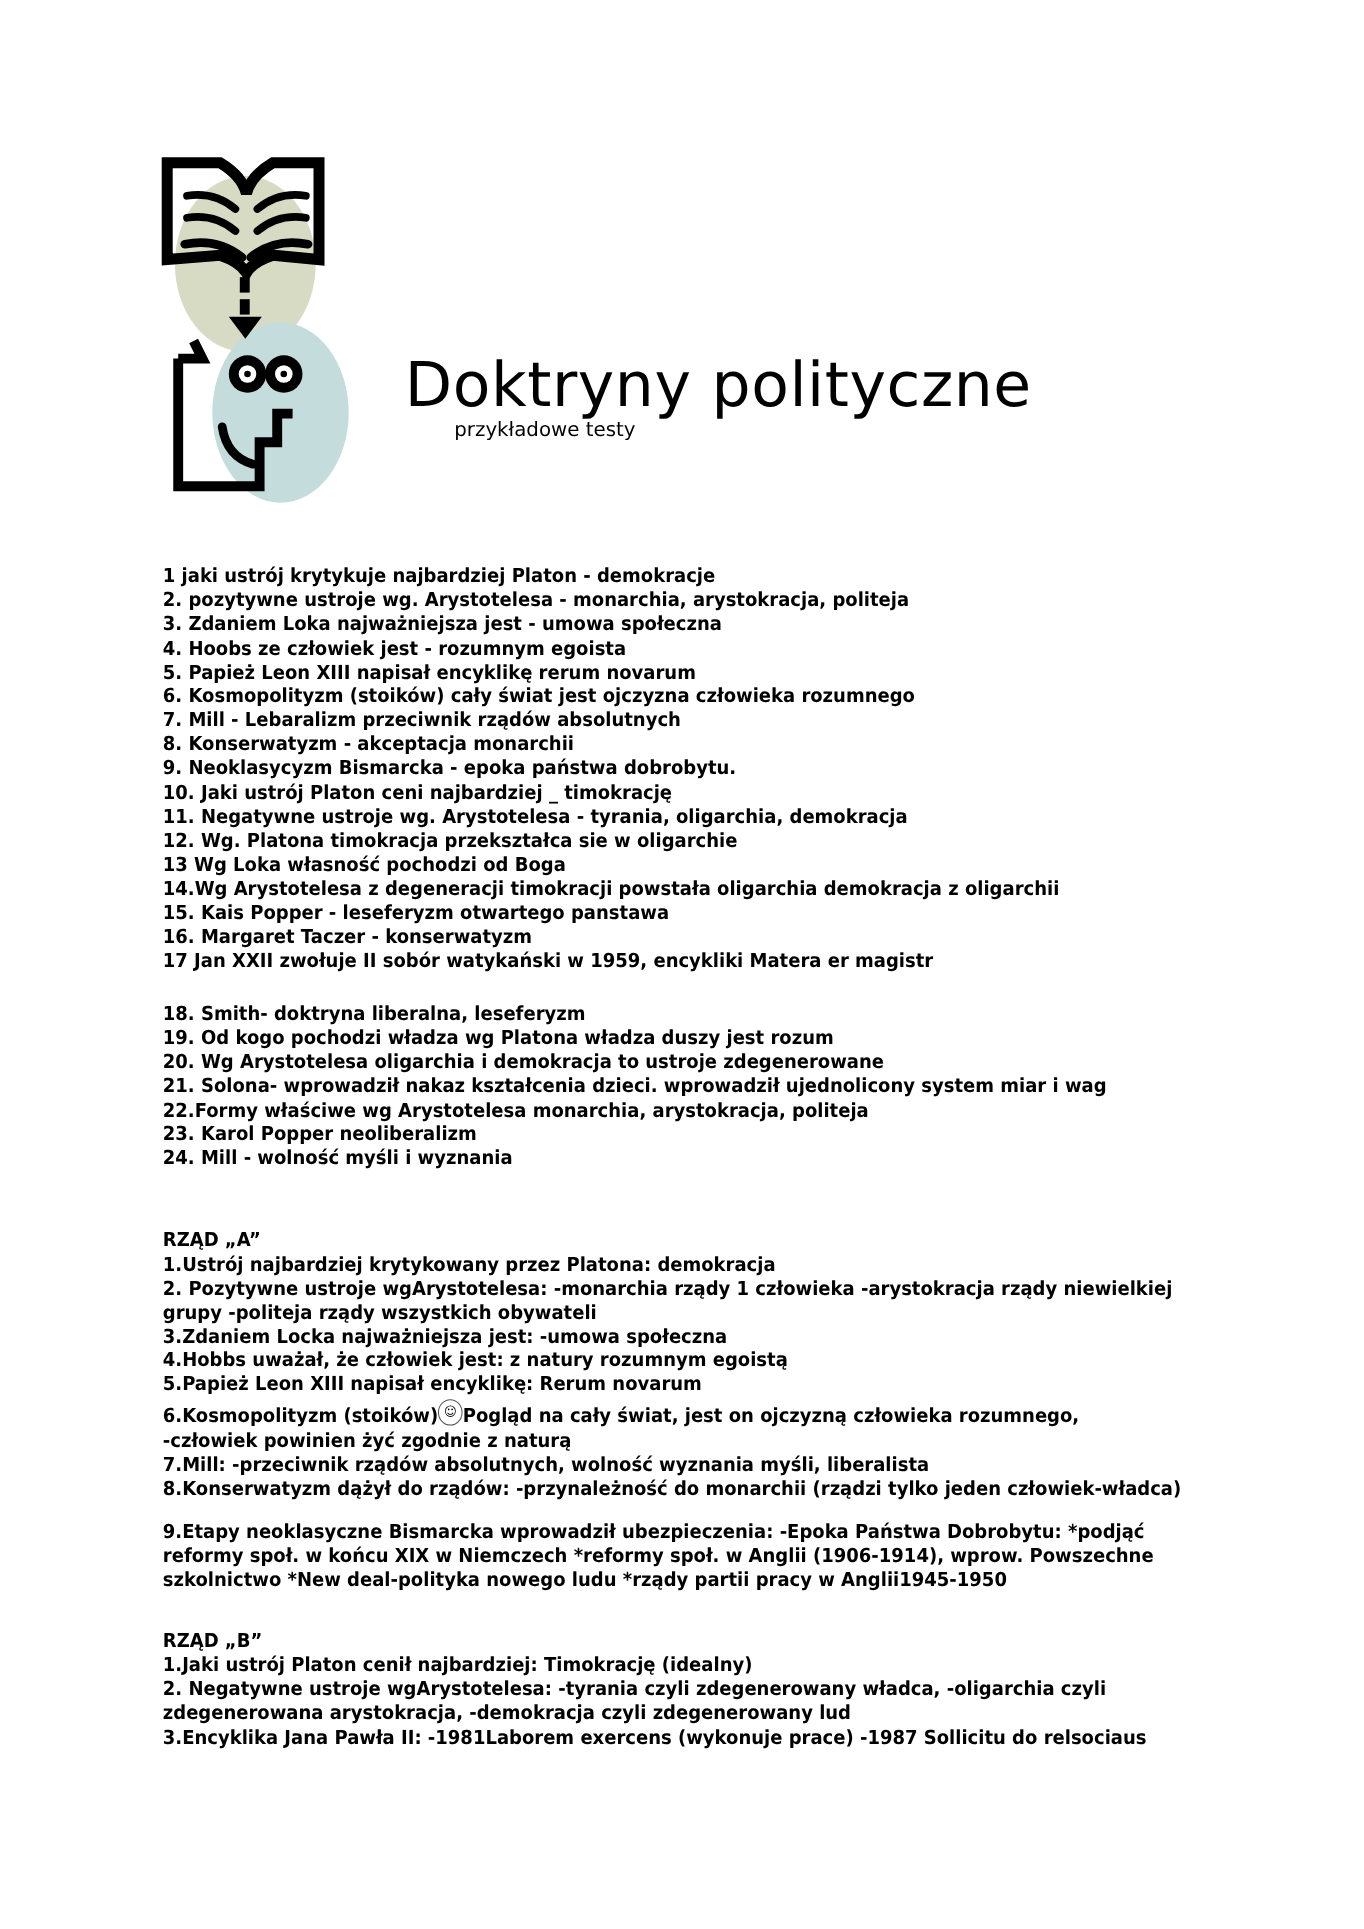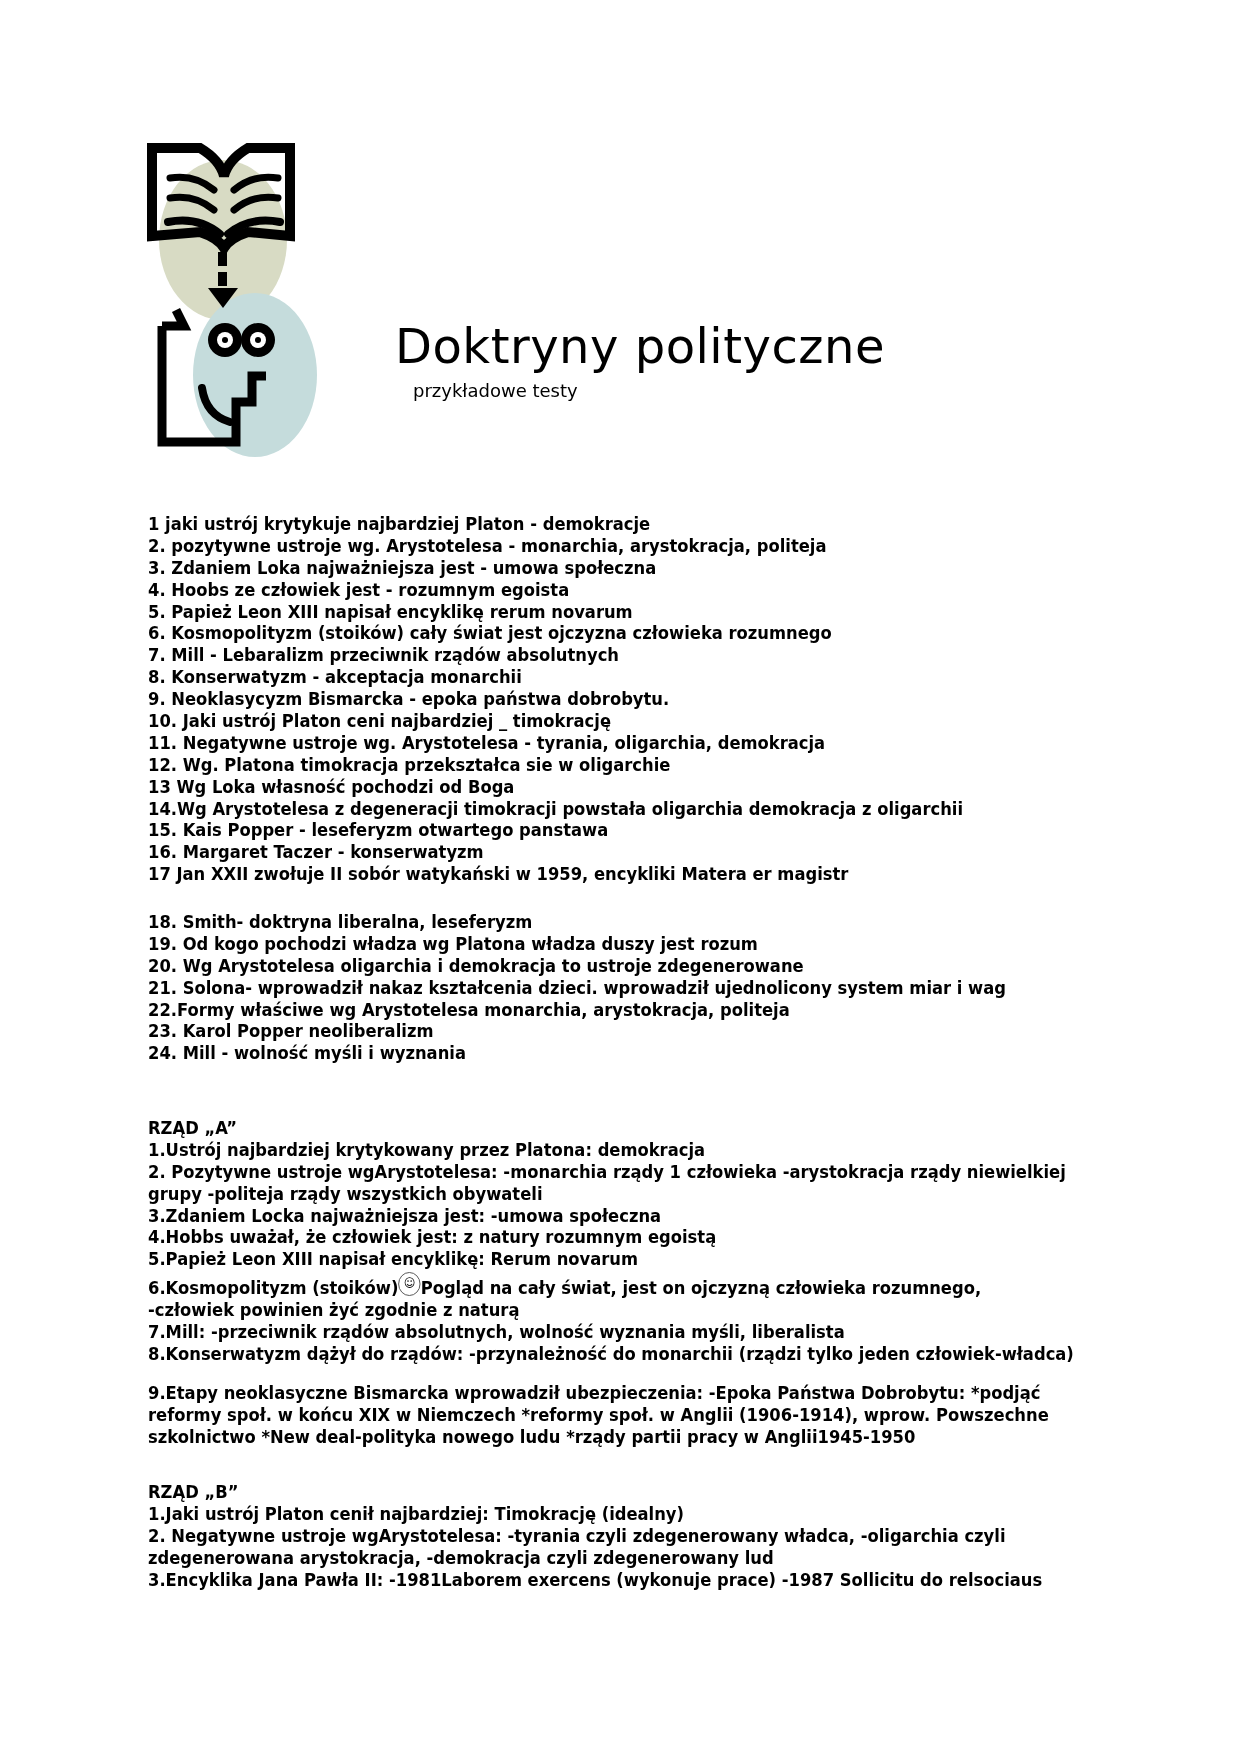--- a/index.html
+++ b/index.html
@@ -1,19 +1,19 @@
 <!DOCTYPE html>
 <html><head>
 <meta charset="utf-8">
 <style>
   html, body { margin:0; padding:0; background:#ffffff; }
   body { width:1240px; height:1754px; position:relative; overflow:hidden;
          font-family:"DejaVu Sans", sans-serif; color:#000; }
   .logo { position:absolute; left:140px; top:140px; width:200px; height:320px; }
-  .title { position:absolute; left:368px; top:318px; font-size:48px; letter-spacing:0.5px; white-space:nowrap;margin-left:27px; }
+  .title { position:absolute; left:368px; top:318px; font-size:56px; letter-spacing:0.5px; white-space:nowrap; }
   .subtitle { position:absolute; left:413px; top:380px; font-size:18px; white-space:nowrap;text-align:right; }
   .block { position:absolute; left:148px; font-size:17.6px; line-height:21.9px; font-weight:bold; white-space:nowrap;
            transform:scaleX(0.93); transform-origin:left top; }
   .block .line { display:block; height:21.9px; }
   .b1 { top:514px; }
   .b2 { top:912px; }
   .b3 { top:1118px; }
   .b4 { top:1383px; }
   .b5 { top:1482px; }
   .emoji { display:inline-block; width:22px; height:22px; border:1px solid #555; border-radius:50%;

